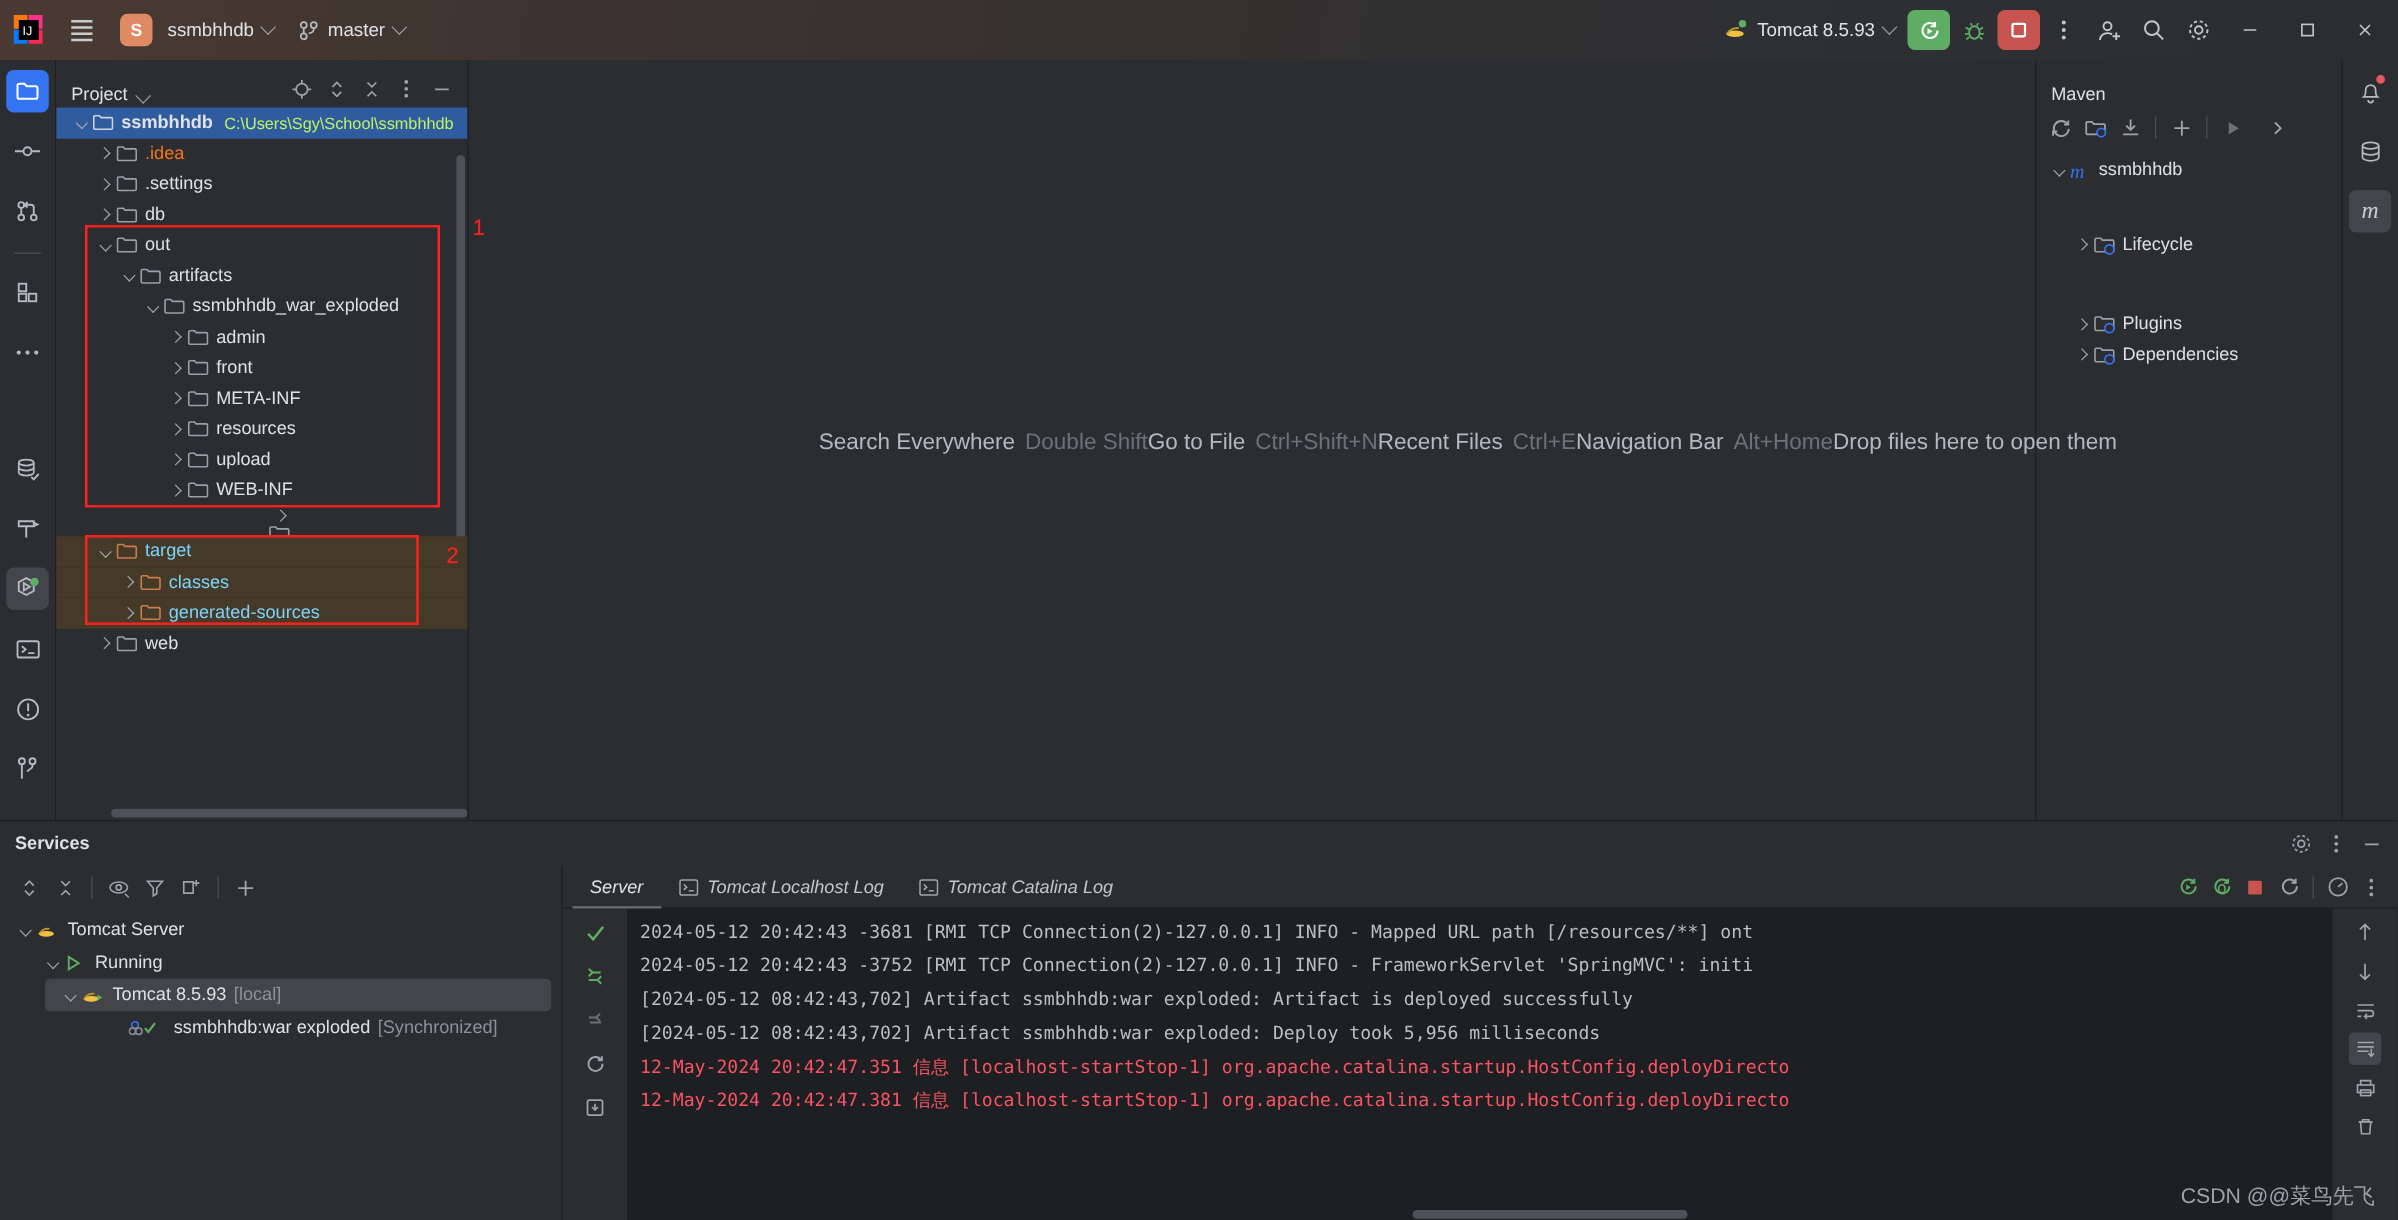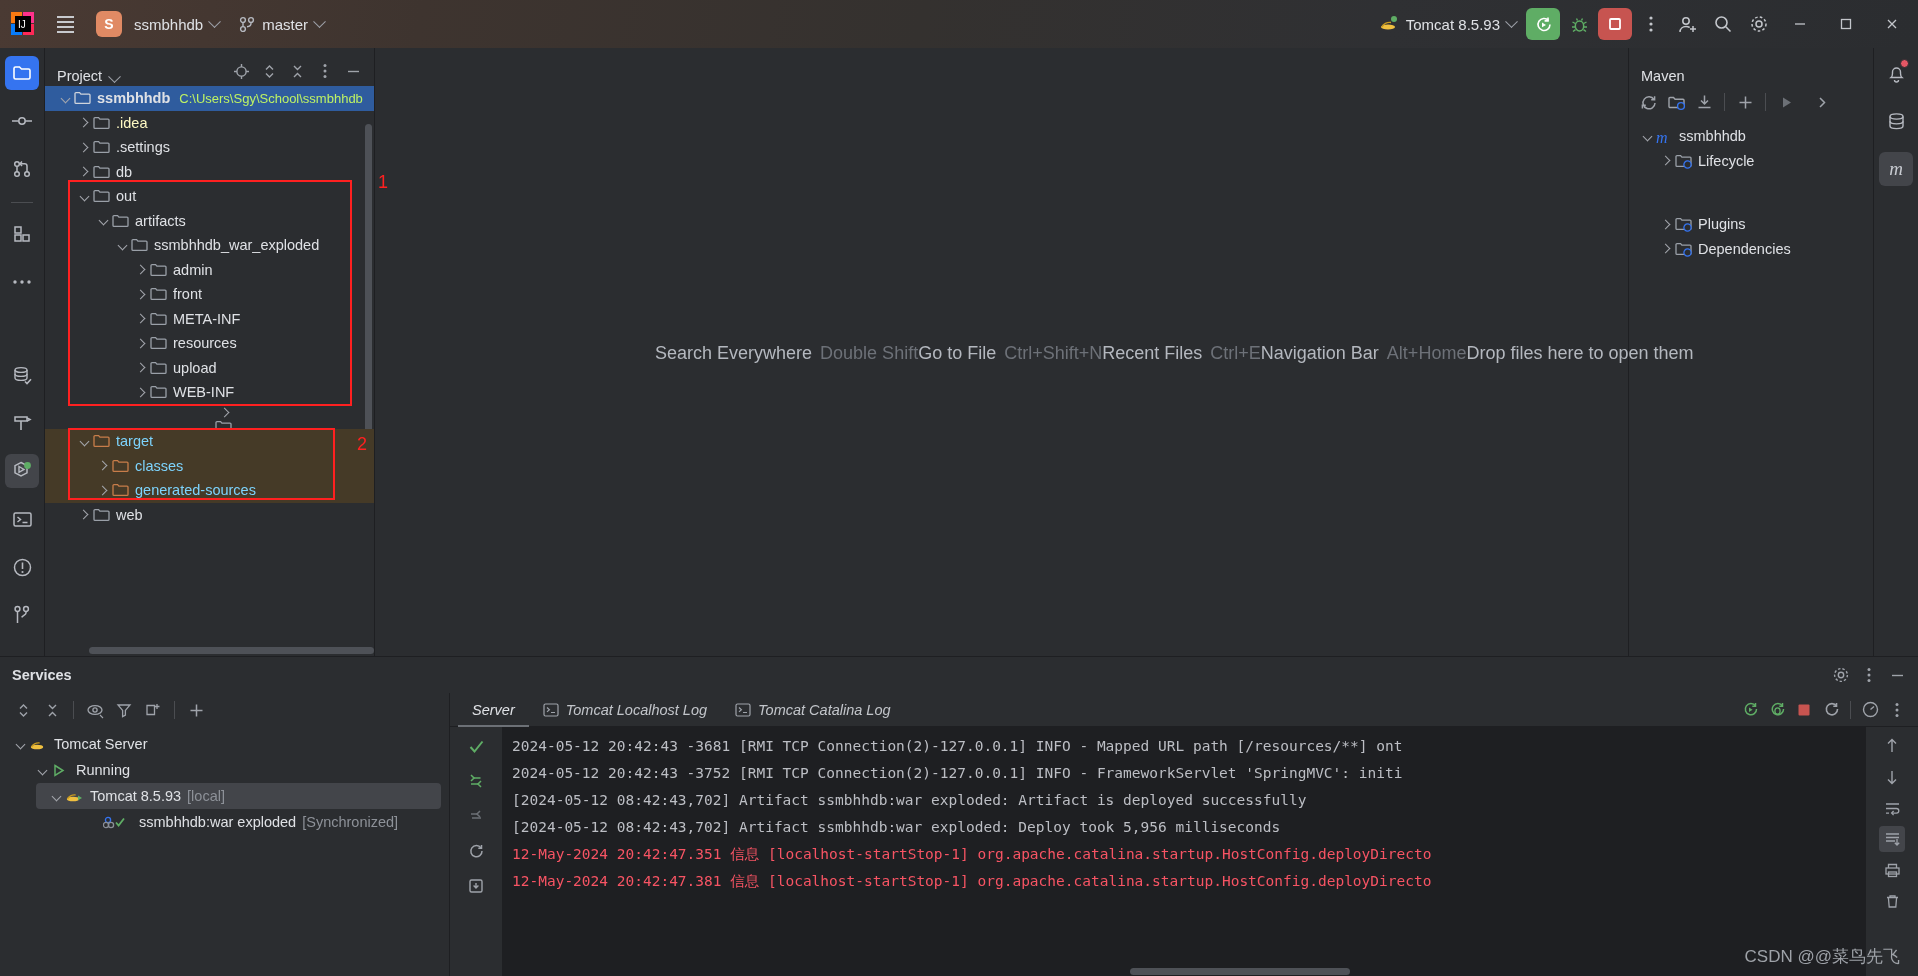--- a/index.html
+++ b/index.html
@@ -68,21 +68,21 @@
   .row.tgt { background: #453a27; }
   .arrow { width: 15px; height: 15px; flex: 0 0 15px; position: relative; }
   .arrow.open::before, .arrow.closed::before {
     content: ""; position: absolute; left: 3px; top: 4px; width: 6px; height: 6px;
     border-right: 1.5px solid #a4a7ad; border-bottom: 1.5px solid #a4a7ad;
   }
   .arrow.open::before { transform: rotate(45deg); }
   .arrow.closed::before { transform: rotate(-45deg); left: 2px; top: 4px; }
   .folder { width: 17px; height: 14px; flex: 0 0 17px; margin-right: 6px; position: relative; }
   .lbl { color: #dfe1e5; }
-  .lbl.yellow { color: #fef9c3; }
+  .lbl.yellow { color: #f97316; }
   .lbl.olive { color: #7dd3fc; }
   .path { color: #8d9198; font-size: 13px; margin-left: 9px; }
   .row.sel .path { color: #bef264; }
   .tscroll { position: absolute; right: 2px; top: 40px; width: 7px; height: 330px; background: #4e5157; border-radius: 4px; }
   .hscroll { position: absolute; left: 44px; bottom: 2px; height: 7px; width: 285px; background: #4e5157; border-radius: 4px; }
 
   
   .editor { flex: 1 1 auto; background: #2b2d30; position: relative; min-width: 0; }
   .hints { position: absolute; left: 280px; top: 295px; display: flex; flex-direction: row; }
   .hint { font-size: 18px; color: #b4b8bf; white-space: nowrap; }
@@ -587,21 +587,21 @@
               <path d="M5 3l4.5 4.5L5 12" stroke="#9fa3aa" stroke-width="1.5" fill="none"></path>
             </svg>
           </div>
       </div>
       <div class="mvn-tree" id="mvn-tree">
           <div class="row" style="padding-left: 12px;">
             <span class="arrow open"></span>
             <span class="folder"><span style="font-family:'Liberation Serif',serif;font-style:italic;font-size:16px;color:#3574f0;">m</span></span>
             <span class="lbl">ssmbhhdb</span>
           </div>
-          <div class="row" style="padding-left: 31px;">
+          <div class="row" style="padding-left: 31px; margin-top: 35px;">
             <span class="arrow closed"></span>
             <span class="folder" style="position: relative;">
               <svg width="17" height="14" viewBox="0 0 17 14">
                 <path d="M1 2.6A1 1 0 0 1 2 1.6h3.6l1.3 1.5H15a1 1 0 0 1 1 1v7.3a1 1 0 0 1-1 1H2a1 1 0 0 1-1-1z" fill="none" stroke="#9aa0a8" stroke-width="1.3"></path>
               </svg>
               <svg width="9" height="9" viewBox="0 0 9 9" style="position:absolute;left:8px;top:6px">
                 <circle cx="4.5" cy="4.5" r="3.6" fill="#2b2d30" stroke="#3574f0" stroke-width="1.3"></circle>
               </svg>
             </span>
             <span class="lbl">Lifecycle</span>

